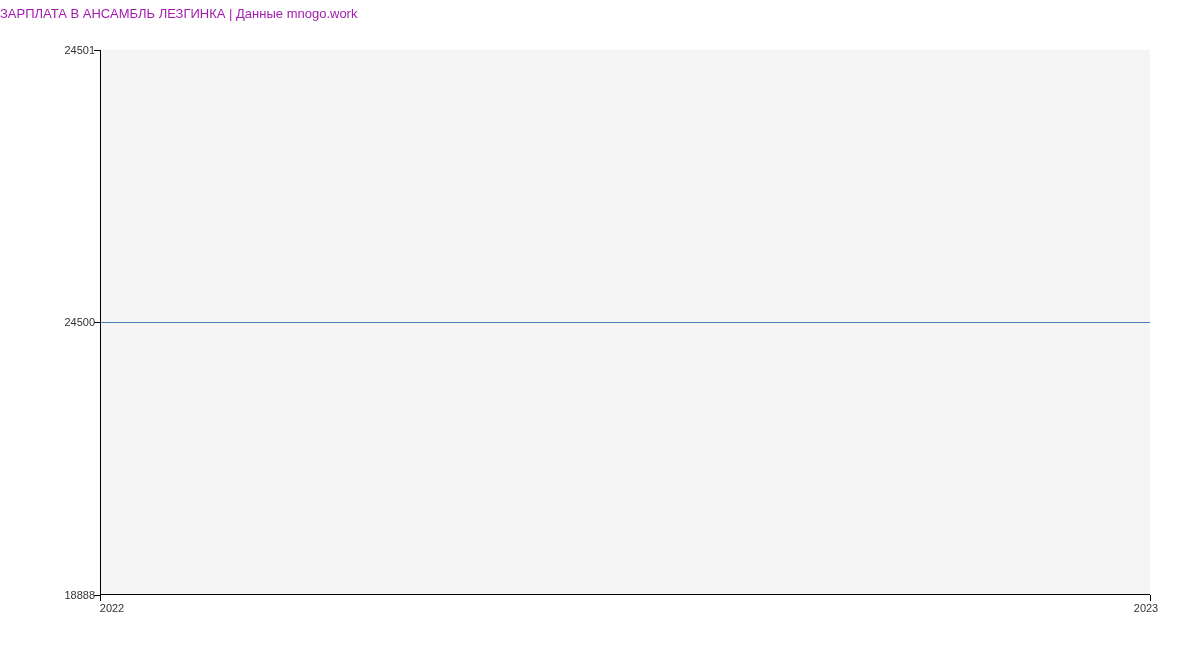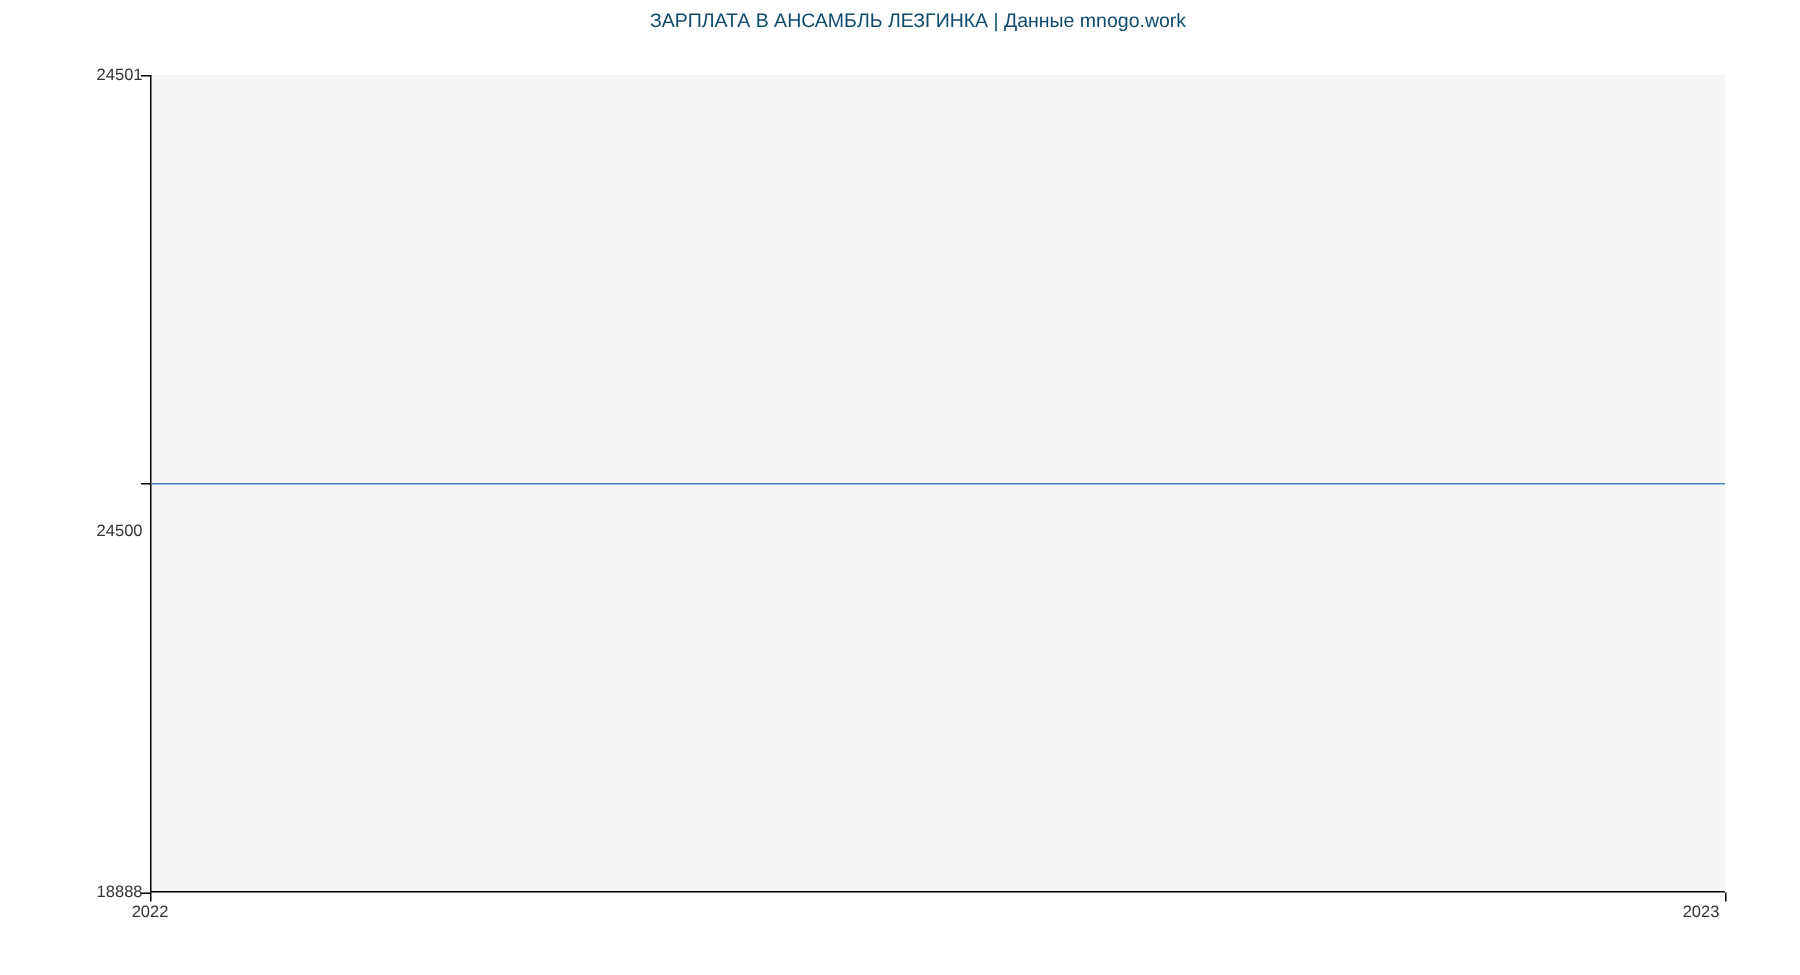--- a/index.html
+++ b/index.html
@@ -8,25 +8,24 @@
       height: 650px;
       background: #ffffff;
       font-family: Arial, Helvetica, sans-serif;
       position: relative;
     }
     .chart-title {
       position: absolute;
       top: 6px;
       left: 0;
       right: 0;
-      text-align: center;
+      text-align: left;
       font-size: 13px;
-      color: #0c4a6e;
+      color: #a21caf;
       font-weight: normal;
-      padding-left: 24px;
     }
     .plot-area {
       position: absolute;
       left: 100px;
       top: 50px;
       width: 1050px;
       height: 545px;
       background: #f5f5f5;
       border-left: 1px solid #000;
       border-bottom: 1px solid #000;
@@ -50,31 +49,32 @@
     }
     .y-tick-line {
       position: absolute;
       left: 94px;
       width: 6px;
       height: 0;
       border-top: 1px solid #000;
     }
     .y-tick-0 { top: 595px; }
     .y-tick-line-0 { top: 595px; }
-    .y-tick-1 { top: 322px; margin-top: 32px; }
+    .y-tick-1 { top: 322px; }
     .y-tick-line-1 { top: 322px; }
     .y-tick-2 { top: 50px; }
     .y-tick-line-2 { top: 50px; }
     .x-tick {
       position: absolute;
       font-size: 11px;
       color: #333;
       top: 602px;
       transform: translateX(-50%);
       white-space: nowrap;
+      margin-left: 12px;
     }
     .x-tick-line {
       position: absolute;
       top: 595px;
       height: 6px;
       width: 0;
       border-left: 1px solid #000;
     }
     .x-tick-0 { left: 100px; }
     .x-tick-line-0 { left: 100px; }

